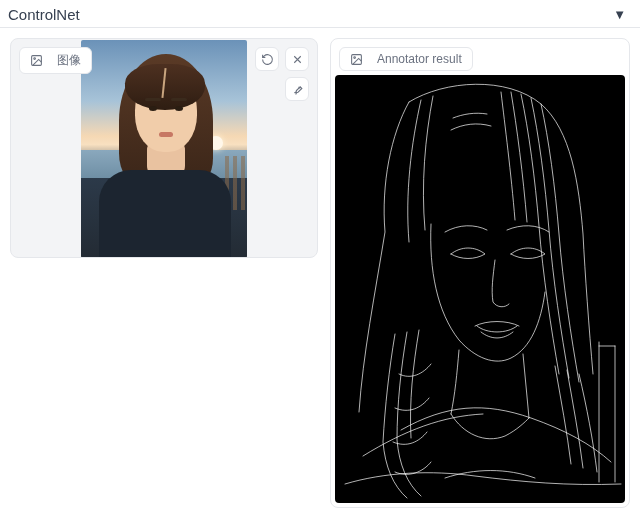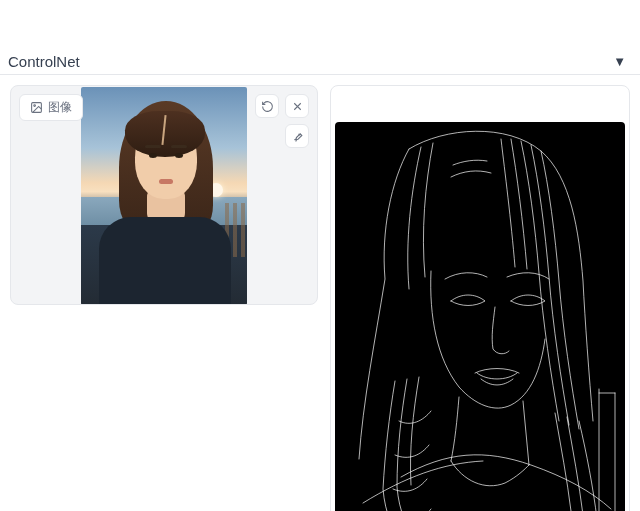--- a/index.html
+++ b/index.html
@@ -9,21 +9,20 @@
       width: 640px;
       height: 511px;
       overflow: hidden;
     }
     .header {
       display: flex;
       justify-content: space-between;
       align-items: center;
       padding: 6px 14px 4px 8px;
       border-bottom: 1px solid #e5e7eb;
-      margin-top: 47px;
     }
     .header-title {
       font-size: 15px;
       color: #374151;
       font-weight: 400;
     }
     .collapse-icon {
       font-size: 13px;
       color: #374151;
       cursor: pointer;
@@ -53,21 +52,21 @@
       display: flex;
       flex-direction: column;
     }
     .panel-label {
       position: absolute;
       top: 8px;
       left: 8px;
       z-index: 3;
       display: inline-flex;
       align-items: center;
-      gap: 5px;
+      gap: 14px;
       background: #fff;
       border: 1px solid #e5e7eb;
       border-radius: 6px;
       padding: 4px 10px;
       font-size: 12px;
       color: #6b7280;
     }
     .panel-label svg { width: 13px; height: 13px; }
     .img-area {
       position: absolute;
@@ -198,20 +197,28 @@
           <div class="brow r"></div>
         <div class="eye l"></div>
           <div class="eye r"></div>
         <div class="lips"></div>
       </div>
     </div>
 
   </div>
 
   <div class="panel-right">
+    <div class="panel-label">
+      <svg viewBox="0 0 24 24" fill="none" stroke="currentColor" stroke-width="2">
+          <rect x="3" y="3" width="18" height="18" rx="2"></rect>
+          <circle cx="8.5" cy="8.5" r="1.5"></circle>
+          <path d="M21 15l-5-5L5 21"></path>
+        </svg>
+      <span>Annotator result</span>
+    </div>
     <div class="annot-canvas">
       <svg viewBox="0 0 290 430" preserveAspectRatio="xMidYMid slice">
 
         <path class="ln" d="M74 28 C110 6 172 2 206 30 C236 56 244 110 248 160 C250 200 254 254 258 300"></path>
         <path class="ln" d="M74 28 C56 60 46 110 50 158 C40 220 28 280 24 338"></path>
         <path class="ln" d="M86 26 C76 70 70 120 74 168"></path>
         <path class="ln" d="M98 22 C90 64 86 110 90 156"></path>
 
         <path class="ln" d="M206 30 C214 66 220 112 224 160 C228 210 236 262 244 308"></path>
         <path class="ln" d="M196 24 C204 62 210 108 214 156 C218 206 226 258 234 304"></path>

